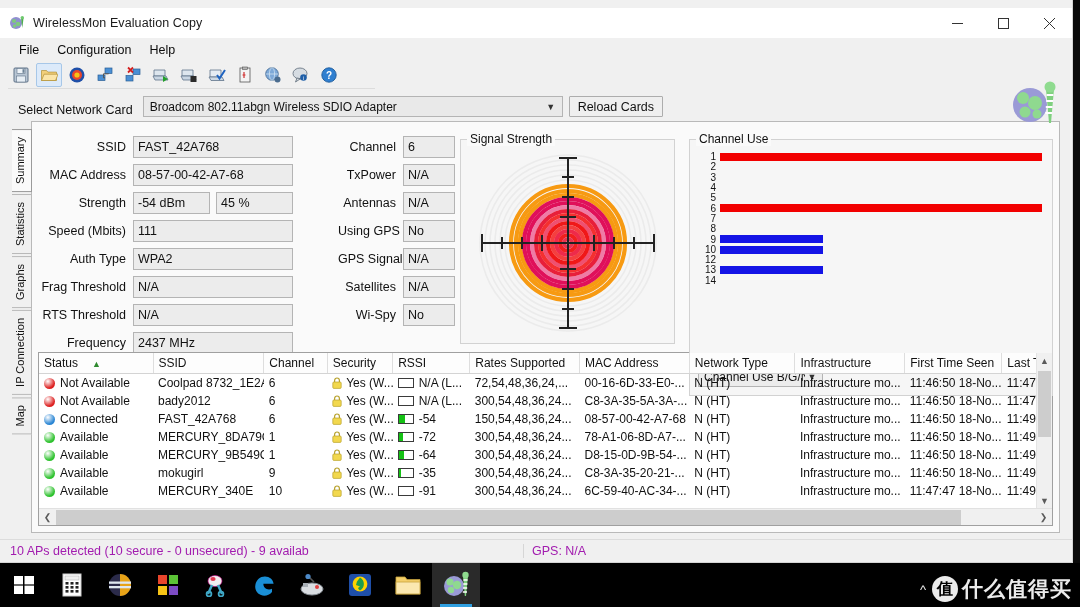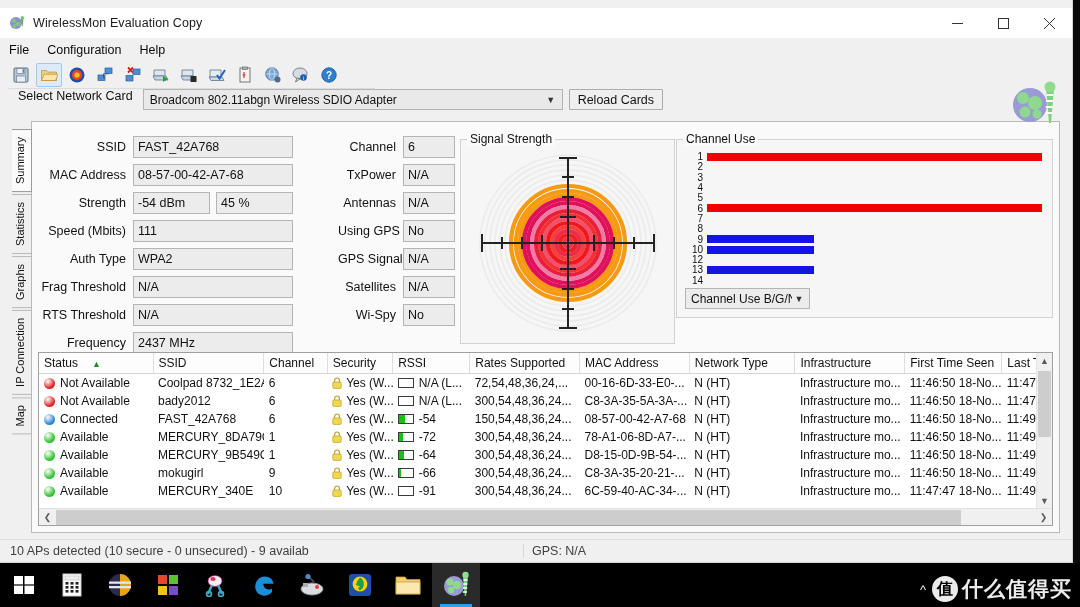--- a/index.html
+++ b/index.html
@@ -26,36 +26,36 @@
     height:31px; background:#ffffff; display:flex; align-items:center;
     border-bottom:1px solid #f0f0f0; flex:none;margin-top:8px;
   }
   .title-icon { width:17px; height:17px; margin-left:9px; margin-right:7px; position:relative; flex:none; }
   .title-text { font-size:12.5px; color:#1a1a1a; letter-spacing:.1px; }
   .win-controls { margin-left:auto; display:flex; height:31px; }
   .win-btn { width:46px; height:31px; display:flex; align-items:center; justify-content:center; }
   .win-btn svg { display:block; }
 
   
-  #menubar { height:22px; display:flex; align-items:center; gap:0px; flex:none; background:#f0f0f0; }
+  #menubar { height:22px; display:flex; align-items:center; padding-left:10px; gap:0px; flex:none; background:#f0f0f0; }
   .menu-item { padding:2px 9px; font-size:12.5px; color:#0b0b0b; }
 
   
   #toolbar {
     height:28px; display:flex; align-items:center; padding-left:8px; gap:2px; flex:none;
     position:relative; background:#f0f0f0;
   }
   #toolbar::after{
     content:""; position:absolute; left:8px; right:697px; bottom:0; height:1px; background:#dcdcdc;
   }
   .tb-btn { width:26px; height:24px; display:flex; align-items:center; justify-content:center; border:1px solid transparent; border-radius:2px; }
   .tb-btn.active { background:#dceafa; border-color:#a7c7e8; }
 
   
-  #cardrow { height:28px; display:flex; align-items:flex-start; padding-left:18px; flex:none; position:relative; background:#f0f0f0; }
+  #cardrow { height:28px; display:flex; align-items:flex-end; padding-left:18px; flex:none; position:relative; background:#f0f0f0; }
   #cardlabel { font-size:12.5px; color:#111; margin-right:10px; }
   #cardcombo {
     width:420px; height:21px; background:#e9e9e9; border:1px solid #b4b4b4;
     display:flex; align-items:center; padding:0 4px 0 6px; font-size:12px; color:#111;
     position:relative;
   }
   #cardcombo .cb-text { flex:1; white-space:nowrap; overflow:hidden; }
   .cb-arrow { width:14px; text-align:center; color:#333; font-size:9px; }
   #reloadbtn {
     margin-left:6px; height:21px; padding:0 8px; background:#efefef; border:1px solid #adadad;
@@ -106,21 +106,21 @@
 
   
   .group { position:relative; border:1px solid #d2d2d2; background:#f6f6f6; }
   .group > .glabel {
     position:absolute; top:-8px; left:6px; background:#fafafa; padding:0 3px;
     font-size:12px; color:#111;
   }
   #signalgroup { width:215px; margin-left:4px; margin-top:9px; height:205px; flex:none; }
   #radarwrap { position:absolute; inset:10px 6px 6px 6px; display:flex; align-items:center; justify-content:center; }
 
-  #channelgroup { flex:1; margin-left:1px; margin-top:9px; height:179px; position:relative; }
+  #channelgroup { flex:1; margin-left:14px; margin-top:9px; height:257px; position:relative; }
   #chart-area { position:absolute; left:8px; right:10px; top:12px; bottom:40px; }
   .ch-row { display:flex; align-items:center; height:10.3px; }
   .ch-label { width:22px; text-align:right; padding-right:4px; font-size:10px; line-height:1; color:#111; font-family:"Liberation Sans",sans-serif; }
   .ch-track { flex:1; height:10.3px; position:relative; }
   .ch-bar { position:absolute; left:0; top:1px; height:8px; }
   #ch-dropdown {
     position:absolute; left:8px; bottom:8px; width:125px; height:21px;
     background:#ececec; border:1px solid #b4b4b4; display:flex; align-items:center;
     padding:0 3px 0 5px; font-size:12px; color:#111;
   }
@@ -148,21 +148,21 @@
   #vscroll { position:absolute; right:0; top:0; bottom:0; width:16px; background:#f0f0f0; border-left:1px solid #e4e4e4; }
   #hscrollbar { height:17px; background:#f0f0f0; border-top:1px solid #e1e1e1; display:flex; align-items:center; flex:none; }
   .sb-arrow { width:17px; text-align:center; font-size:9px; color:#5a5a5a; }
   .sb-trough { flex:1; height:17px; background:#f0f0f0; position:relative; }
   .sb-thumb { position:absolute; left:0; top:1px; bottom:1px; width:92.4%; background:#cdcdcd; }
   .vsb-thumb { position:absolute; left:1px; right:1px; top:18px; height:66px; background:#cdcdcd; }
 
   
   #statusbar {
     height:23px; background:#f0f0f0; border-top:1px solid #dcdcdc; display:flex; align-items:center;
-    font-size:12.5px; color:#404040; flex:none;
+    font-size:12.5px; color:#a21caf; flex:none;
   }
   #st1 { padding-left:10px; width:523px; white-space:nowrap; overflow:hidden; }
   #st2 { padding-left:8px; flex:1; border-left:1px solid #d6d6d6; }
 
   
   #taskbar { position:absolute; left:0; bottom:0; width:1080px; height:44px; background:#000; display:flex; align-items:center; }
   .tk { width:48px; height:44px; display:flex; align-items:center; justify-content:center; position:relative; }
   .tk.running::after { content:""; position:absolute; bottom:0; left:8px; right:8px; height:3px; background:#2f9fe0; }
   .tk.active { background:#2a2a2a; }
   #watermark { position:absolute; right:8px; bottom:4px; display:flex; align-items:center; gap:4px; opacity:.92; }
@@ -646,21 +646,21 @@
                     <td>11:49</td>
                   </tr>
                   <tr>
                     <td><span class="led" style="background:radial-gradient(circle at 35% 30%, #ffffffaa, #2fc22f 65%);"></span><span>Available</span></td>
                     <td>mokugirl</td>
                     <td>9</td>
                     <td><span class="lock"><svg width="10" height="12" viewBox="0 0 10 12">
                           <path d="M2.6 5V3.4a2.4 2.4 0 0 1 4.8 0V5" fill="none" stroke="#b8a22e" stroke-width="1.2"></path>
                           <rect x="0.8" y="5" width="8.4" height="6.4" rx="1" fill="#f2d84e" stroke="#b8a22e" stroke-width=".7"></rect>
                         </svg></span><span>Yes (W...</span></td>
-                    <td><span class="sigbox"><span class="sigfill" style="width:18%"></span></span><span>-66</span></td>
+                    <td><span class="sigbox"><span class="sigfill" style="width:18%"></span></span><span>-35</span></td>
                     <td>300,54,48,36,24...</td>
                     <td>C8-3A-35-20-21-...</td>
                     <td>N (HT)</td>
                     <td>Infrastructure mo...</td>
                     <td>11:46:50 18-No...</td>
                     <td>11:49</td>
                   </tr>
                   <tr>
                     <td><span class="led" style="background:radial-gradient(circle at 35% 30%, #ffffffaa, #2fc22f 65%);"></span><span>Available</span></td>
                     <td>MERCURY_340E</td>

